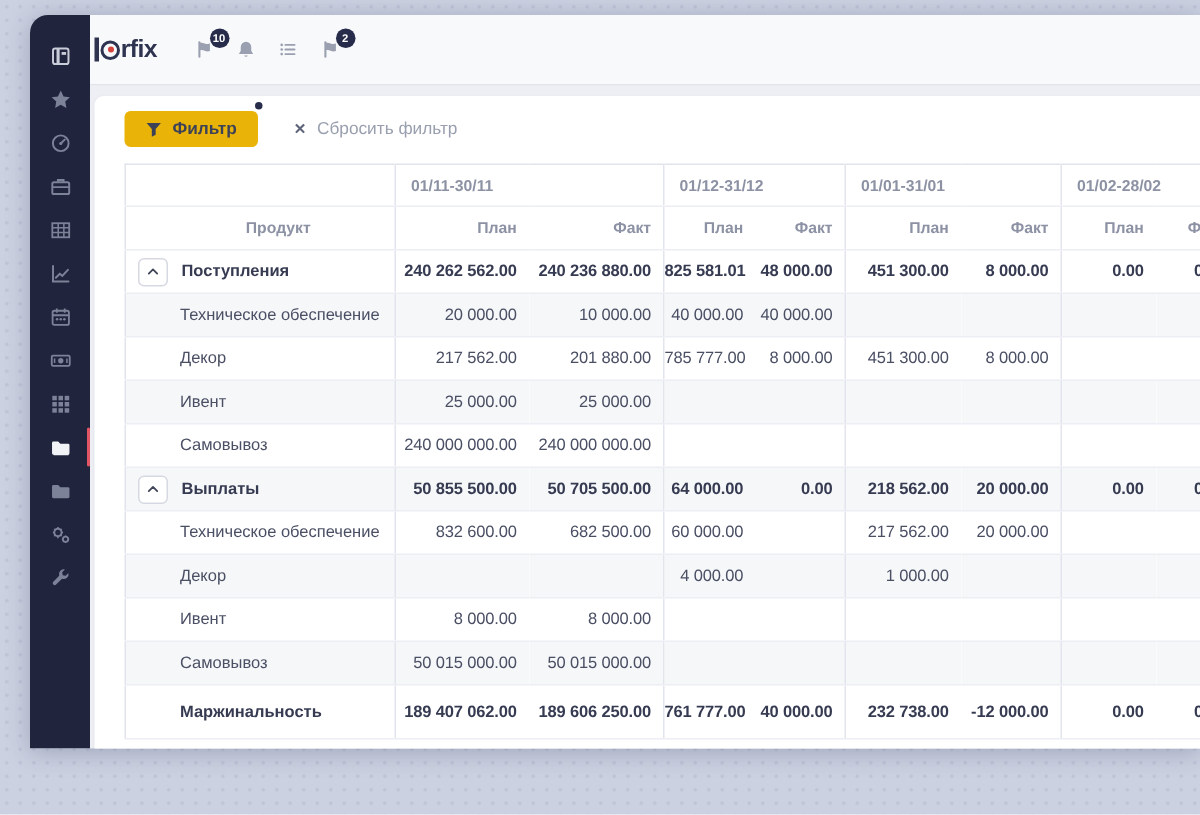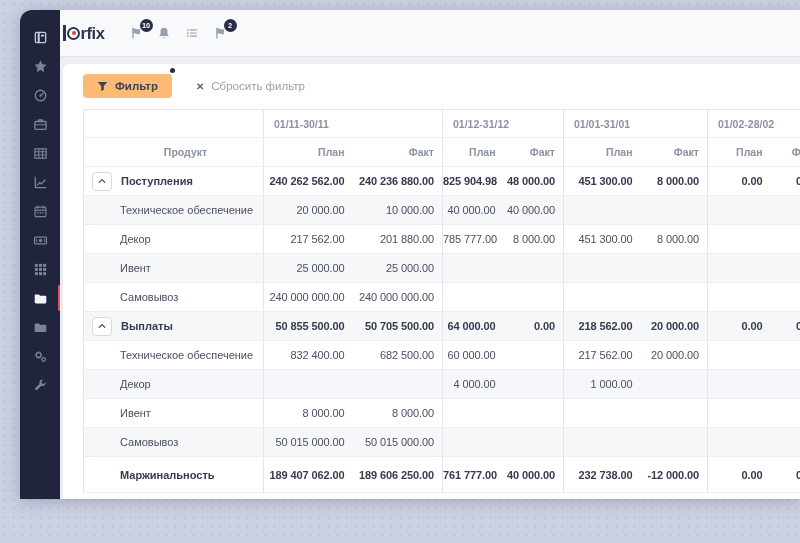--- a/index.html
+++ b/index.html
@@ -60,21 +60,21 @@
   
   .content { flex:1; padding:7px 0 0 3px; }
   .page-title { font-size:15px; font-weight:700; color:#3e4356; margin-bottom:15px; }
   .card {
     background:#fff; border-radius:6px; width:812px;
     padding:10px 20px 18px 20px; box-shadow:0 1px 3px rgba(60,70,110,0.06);
   }
   .filter-row { display:flex; align-items:center; gap:24px; margin-bottom:11px; }
   .filter-btn {
     position:relative; display:inline-flex; align-items:center; gap:7px;
-    background:#fdba74; border:none; border-radius:4px; padding:6px 14px;
+    background:#eab308; border:none; border-radius:4px; padding:6px 14px;
     font-family:inherit; font-size:11.5px; font-weight:700; color:#3d4257; cursor:pointer;justify-content:flex-end;
   }
   .filter-btn svg { width:11px; height:11px; display:block; }
   .filter-dot { position:absolute; top:-6px; right:-3px; width:5px; height:5px; border-radius:50%; background:#272c4a; }
   .reset-btn {
     display:inline-flex; align-items:center; gap:7px; background:none; border:none;
     font-family:inherit; font-size:11.5px; color:#999fae; cursor:pointer;
   }
   .reset-x { color:#5d6378; font-size:10px; font-weight:700; }
   
@@ -300,21 +300,21 @@
                     <button class="collapse-btn">
                       <svg viewBox="0 0 10 8">
                         <path d="M1.5 5.8L5 2.3l3.5 3.5" fill="none" stroke="#3f4458" stroke-width="1.5" stroke-linecap="round" stroke-linejoin="round"></path>
                       </svg>
                     </button>
                     <span>Поступления</span>
                   </div>
                 </td>
                 <td class="num grp">240 262 562.00</td>
                 <td class="num">240 236 880.00</td>
-                <td class="num grp">825 904.98</td>
+                <td class="num grp">825 581.01</td>
                 <td class="num">48 000.00</td>
                 <td class="num grp">451 300.00</td>
                 <td class="num">8 000.00</td>
                 <td class="num grp">0.00</td>
                 <td class="num">0.00</td>
               </tr>
               <tr class="child alt">
                 <td>
                   <span class="child-label">Техническое обеспечение</span>
                 </td>
@@ -383,21 +383,21 @@
                 <td class="num">0.00</td>
                 <td class="num grp">218 562.00</td>
                 <td class="num">20 000.00</td>
                 <td class="num grp">0.00</td>
                 <td class="num">0.00</td>
               </tr>
               <tr class="child">
                 <td>
                   <span class="child-label">Техническое обеспечение</span>
                 </td>
-                <td class="num grp">832 400.00</td>
+                <td class="num grp">832 600.00</td>
                 <td class="num">682 500.00</td>
                 <td class="num grp">60 000.00</td>
                 <td class="num"></td>
                 <td class="num grp">217 562.00</td>
                 <td class="num">20 000.00</td>
                 <td class="num grp"></td>
                 <td class="num"></td>
               </tr>
               <tr class="child alt">
                 <td>

